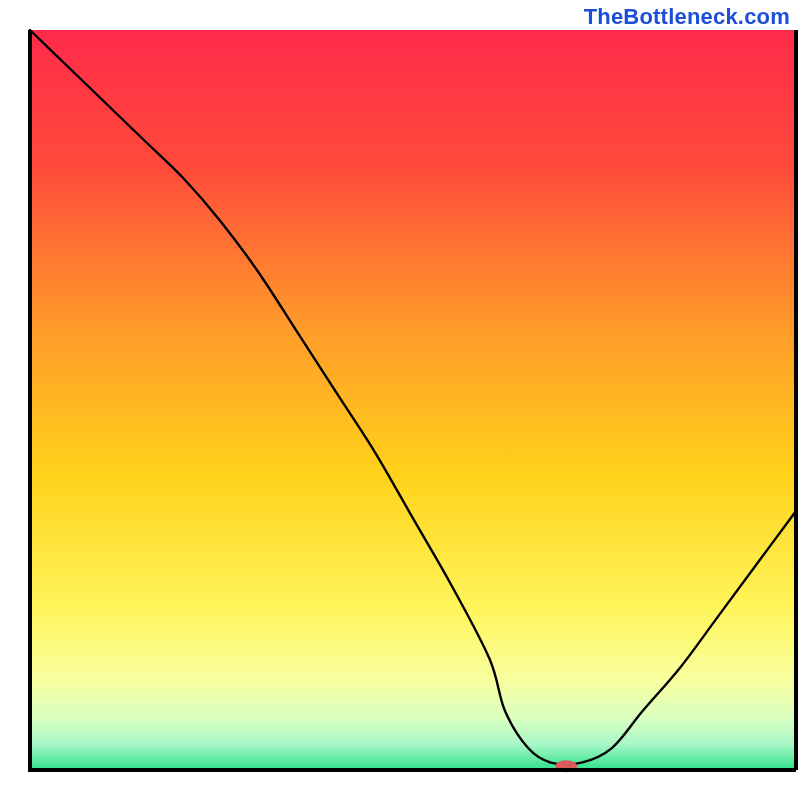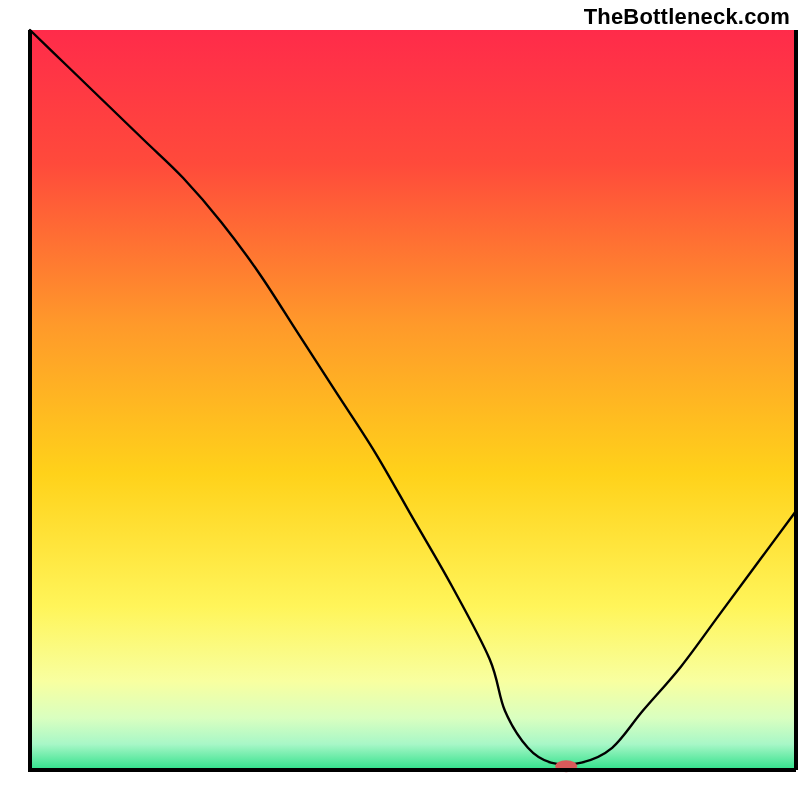--- a/index.html
+++ b/index.html
@@ -15,21 +15,21 @@
     position: relative;
     width: 800px;
     height: 800px;
   }
   .watermark {
     position: absolute;
     top: 4px;
     right: 10px;
     font-size: 22px;
     font-weight: 600;
-    color: #000000;
+    color: #1d4ed8;
     letter-spacing: 0.2px;
     user-select: none;
   }
   svg.chart {
     position: absolute;
     left: 0;
     top: 0;
   }
 </style>
 </head>

